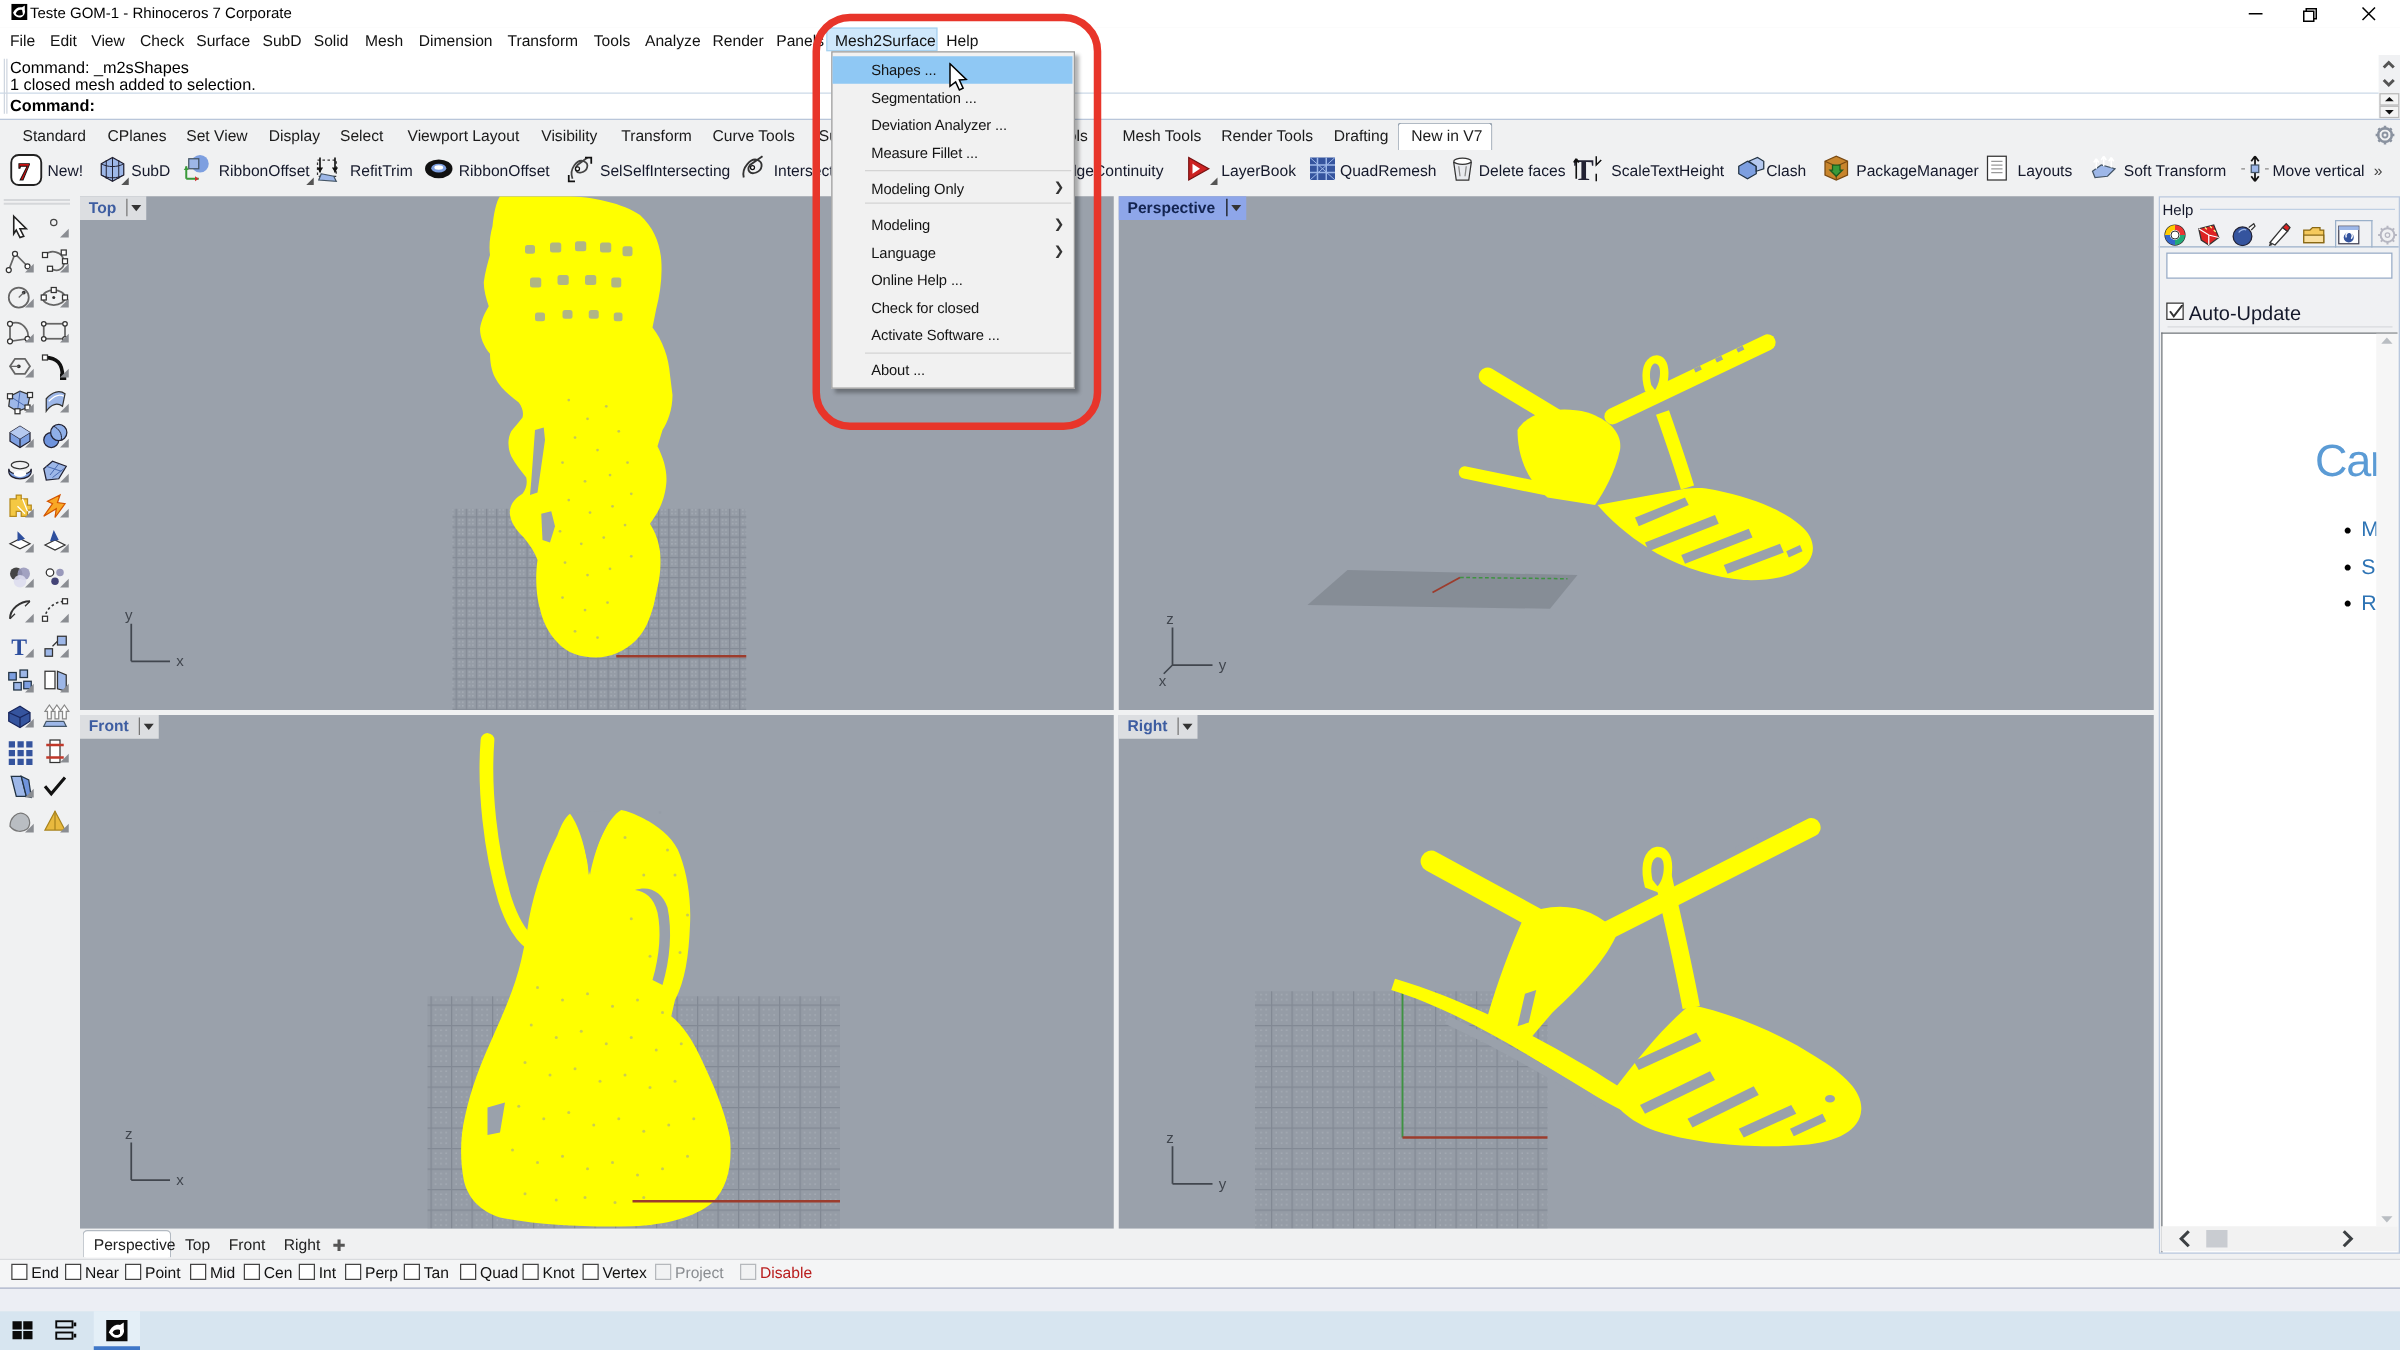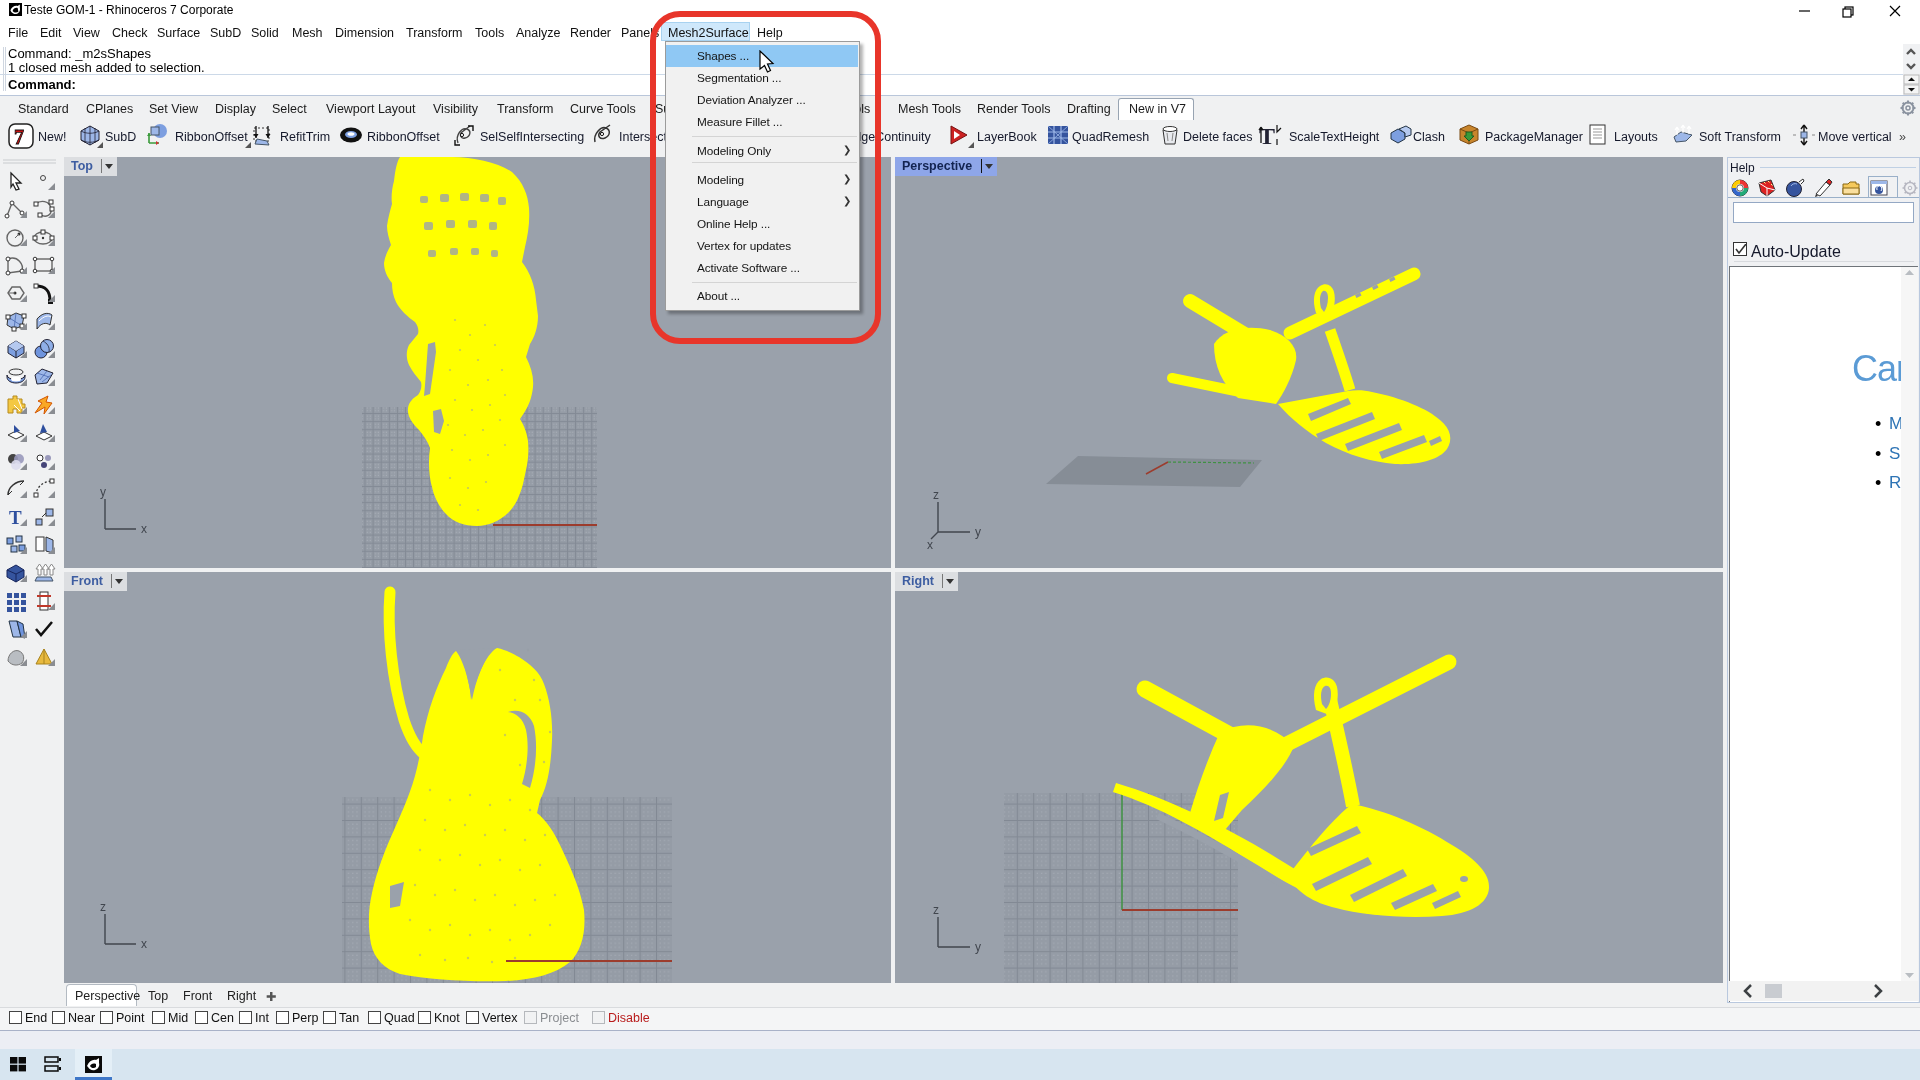--- a/index.html
+++ b/index.html
@@ -791,20 +791,20 @@
 <div class="mitem" style="left:697px;top:115px">Measure Fillet ...</div>
 <div class="msep" style="top:136px"></div>
 <div class="mitem" style="left:697px;top:144px">Modeling Only</div>
 <div class="marrow" style="top:144px;left:843px">❯</div>
 <div class="msep" style="top:162px"></div>
 <div class="mitem" style="left:697px;top:173px">Modeling</div>
 <div class="marrow" style="top:173px;left:843px">❯</div>
 <div class="mitem" style="left:697px;top:195px">Language</div>
 <div class="marrow" style="top:195px;left:843px">❯</div>
 <div class="mitem" style="left:697px;top:217px">Online Help ...</div>
-<div class="mitem" style="left:697px;top:239px">Vertex for updates</div>
+<div class="mitem" style="left:697px;top:239px">Check for closed</div>
 <div class="mitem" style="left:697px;top:261px">Activate Software ...</div>
 <div class="msep" style="top:282px"></div>
 <div class="mitem" style="left:697px;top:289px">About ...</div>
 <div class="abs" id="redrect"></div>
 <svg class="abs" style="left:758px;top:50px" width="20" height="26" viewBox="0 0 20 26">
     <path d="M2,1 L2,19 L6.5,15.5 L9.5,22 L12.5,20.5 L9.5,14 L15,13.5 Z" fill="#fff" stroke="#000" stroke-width="1.2"></path>
   </svg>
 
 </body></html>

